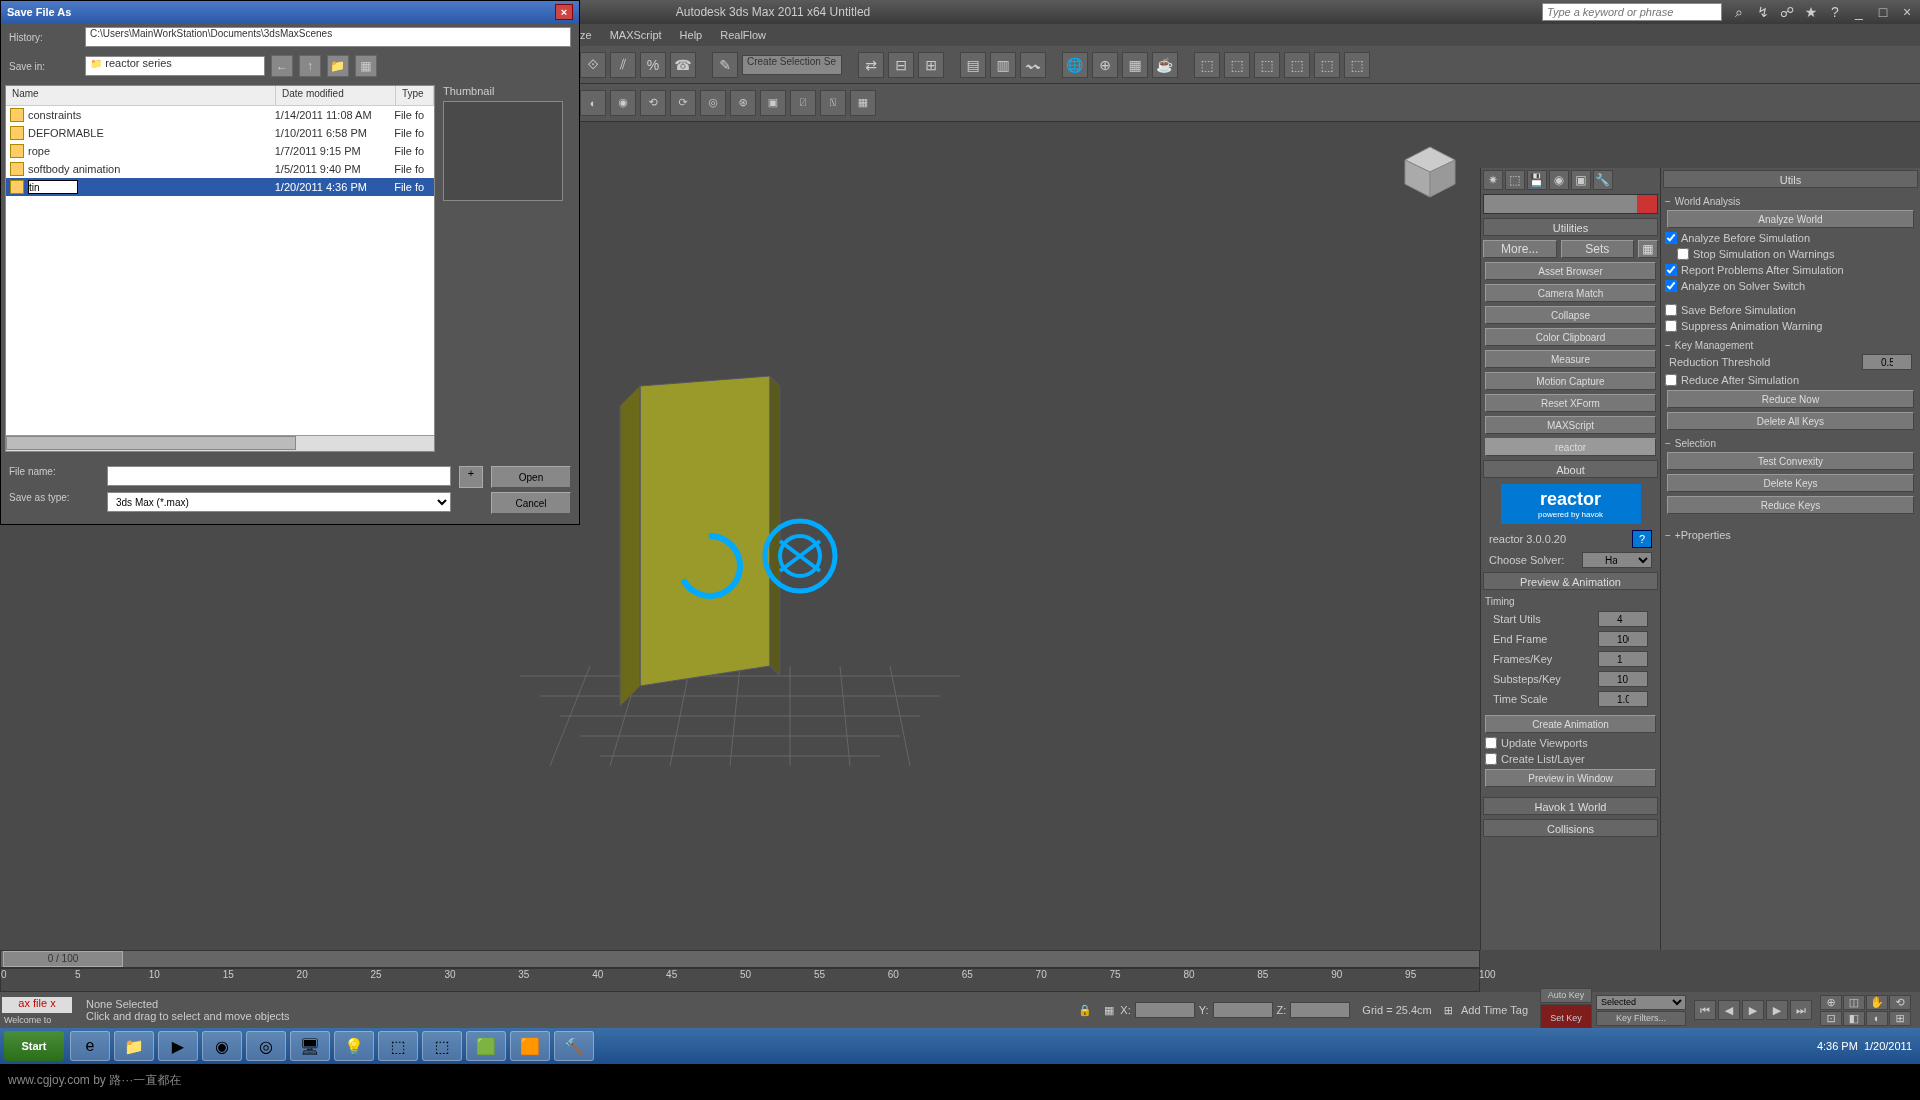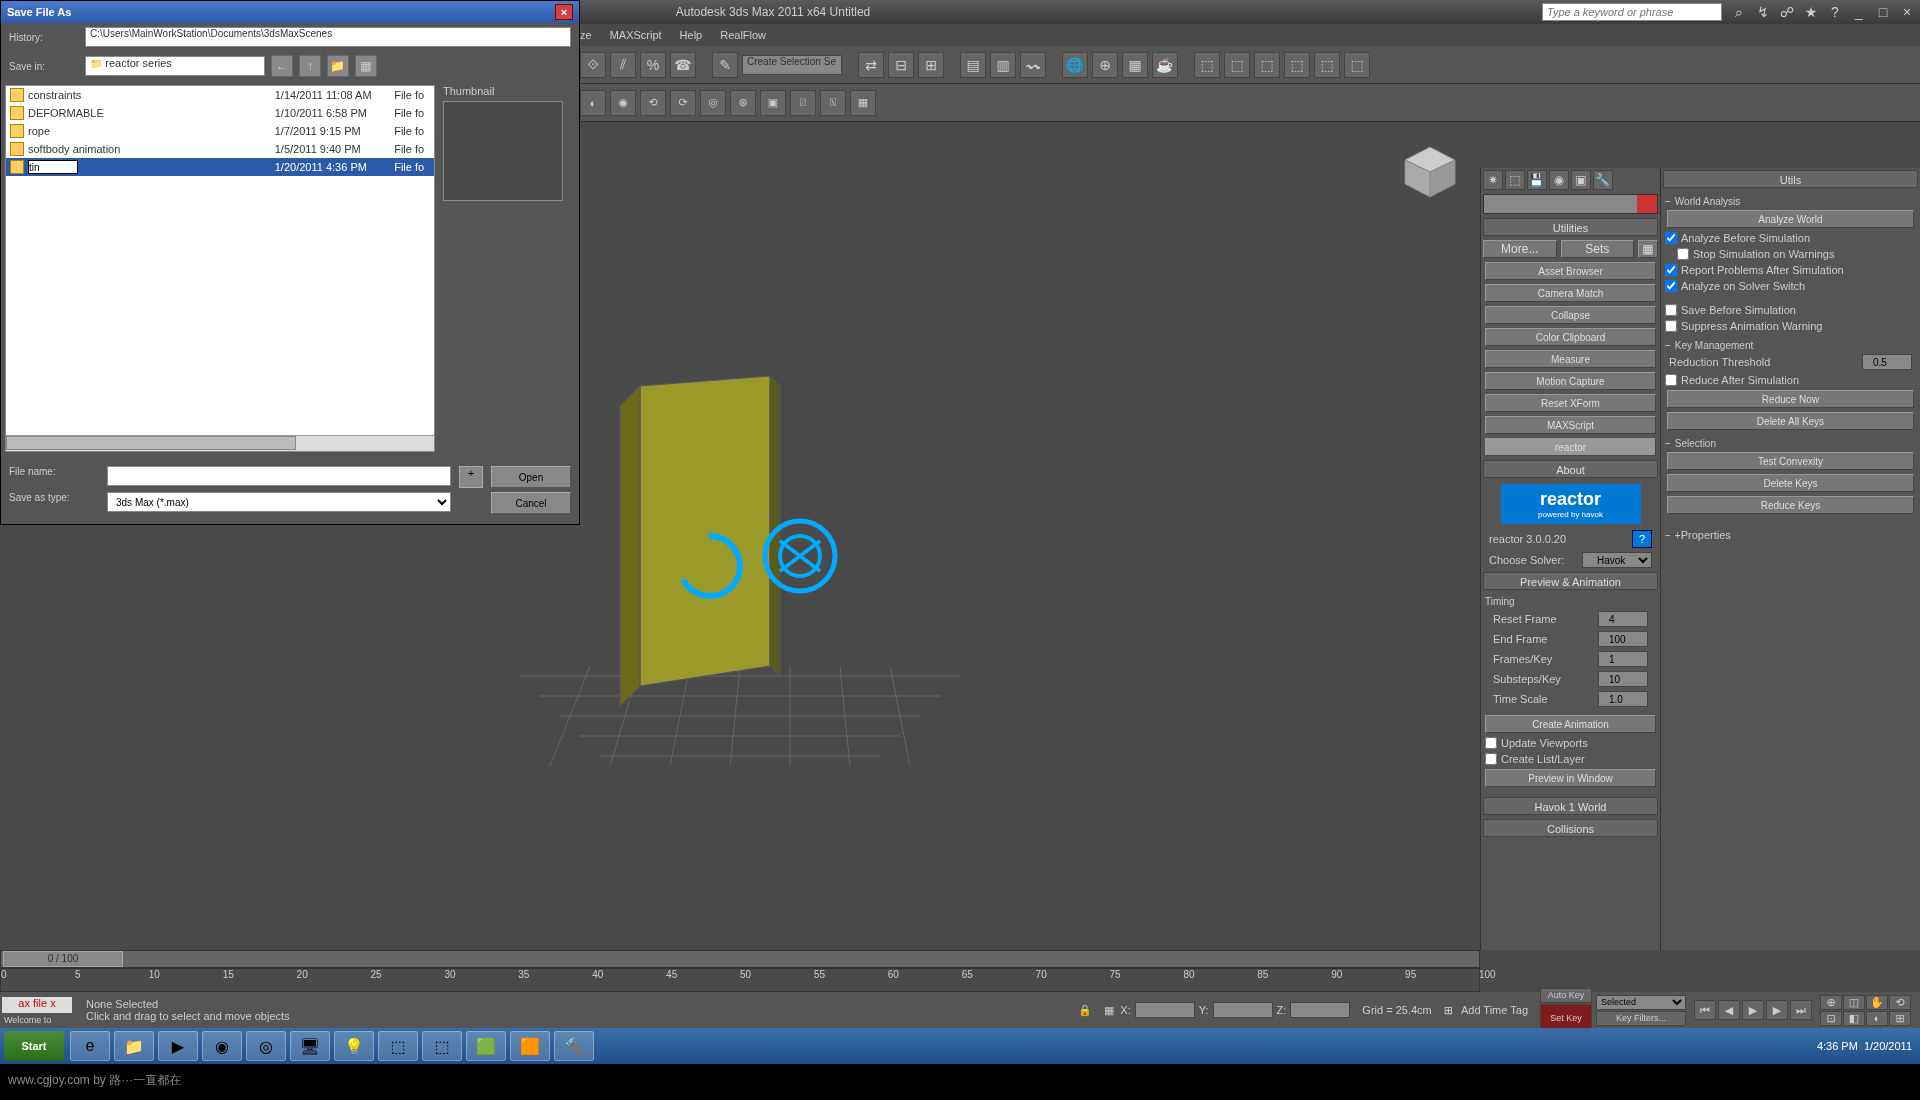--- a/index.html
+++ b/index.html
@@ -28,21 +28,21 @@
 .name-box input{flex:1;background:transparent;border:none;color:#000}
 .name-box .color{width:20px;background:#c33}
 .rollout-title{height:18px;background:#666;color:#ddd;text-align:center;line-height:18px;border:1px solid #444;margin:2px}
 .rollout-body{padding:4px;color:#ccc}
 .btn-row{display:flex;gap:4px;margin:2px}
 .btn-row button{flex:1;height:18px;background:#777;border:1px solid #999;border-right-color:#444;border-bottom-color:#444;color:#ddd;font-size:12px}
 .btn-full{display:block;width:95%;margin:2px auto;height:18px;background:#777;border:1px solid #999;border-right-color:#444;border-bottom-color:#444;color:#ddd;font-size:10px}
 .chk{display:flex;align-items:center;gap:4px;color:#ccc;margin:2px 4px;font-size:10px}
 .chk input{width:12px;height:12px}
 .param-row{display:flex;align-items:center;justify-content:space-between;padding:2px 8px;color:#ccc;font-size:10px}
-.param-row .spin{width:50px;height:16px;background:#888;border:1px solid #444;color:#000;padding:0 10px;font-size:10px}
+.param-row .spin{width:50px;height:16px;background:#888;border:1px solid #444;color:#000;padding:0 18px;font-size:10px}
 .reactor-logo{width:140px;height:40px;background:#0078d4;color:#fff;display:flex;flex-direction:column;align-items:center;justify-content:center;margin:4px auto;font-family:Arial}
 .reactor-logo .big{font-size:18px;font-weight:bold}
 .reactor-logo .small{font-size:8px}
 .section-head{height:14px;background:#555;color:#ccc;padding:0 4px;font-size:10px;display:flex;align-items:center;margin-top:4px}
 .section-head::before{content:"−";margin-right:4px}
 .timeline{position:absolute;left:0;right:440px;bottom:108px;height:42px;background:#555}
 .time-slider{height:18px;background:#666;position:relative;border:1px solid #333}
 .time-slider .thumb{position:absolute;left:2px;width:120px;height:16px;background:#888;border:1px solid #aaa;text-align:center;color:#333;font-size:10px;line-height:14px}
 .time-ruler{height:24px;background:#4a4a4a;position:relative;border:1px solid #333}
 .time-ruler .tick{position:absolute;top:0;color:#ccc;font-size:10px}
@@ -232,21 +232,21 @@
     </div>
     <div class="param-row">
       <span>Choose Solver:</span>
       <select class="spin" style="width:70px"><option>Havok 1</option></select>
     </div>
 
     <div class="rollout-title">Preview &amp; Animation</div>
     <div class="rollout-body">
       <div style="font-size:10px;color:#ccc;margin-bottom:2px">Timing</div>
       <div class="param-row">
-          <span>Reset Frame</span>
+          <span>Start Utils</span>
           <input class="spin" value="4" style="">
         </div>
       <div class="param-row">
           <span>End Frame</span>
           <input class="spin" value="100" style="">
         </div>
       <div class="param-row">
           <span>Frames/Key</span>
           <input class="spin" value="1" style="">
         </div>
@@ -436,20 +436,25 @@
   <div class="dlg-row">
     <label>Save in:</label>
     <div class="combo" style="flex:0 0 180px">📁 <span>reactor series</span></div>
     <div class="navbtn">←</div>
     <div class="navbtn">↑</div>
     <div class="navbtn">📁</div>
     <div class="navbtn">▦</div>
   </div>
   <div class="dlg-body">
     <div class="file-list">
+      <div class="fl-header">
+        <span style="width:270px">Name</span>
+        <span style="width:120px">Date modified</span>
+        <span style="width:38px">Type</span>
+      </div>
       <div id="file-rows">
           <div class="fl-row">
             <span class="fn"><span class="ico"></span>constraints</span>
             <span class="fd">1/14/2011 11:08 AM</span>
             <span class="ft">File fo</span>
           </div>
           <div class="fl-row">
             <span class="fn"><span class="ico"></span>DEFORMABLE</span>
             <span class="fd">1/10/2011 6:58 PM</span>
             <span class="ft">File fo</span>

